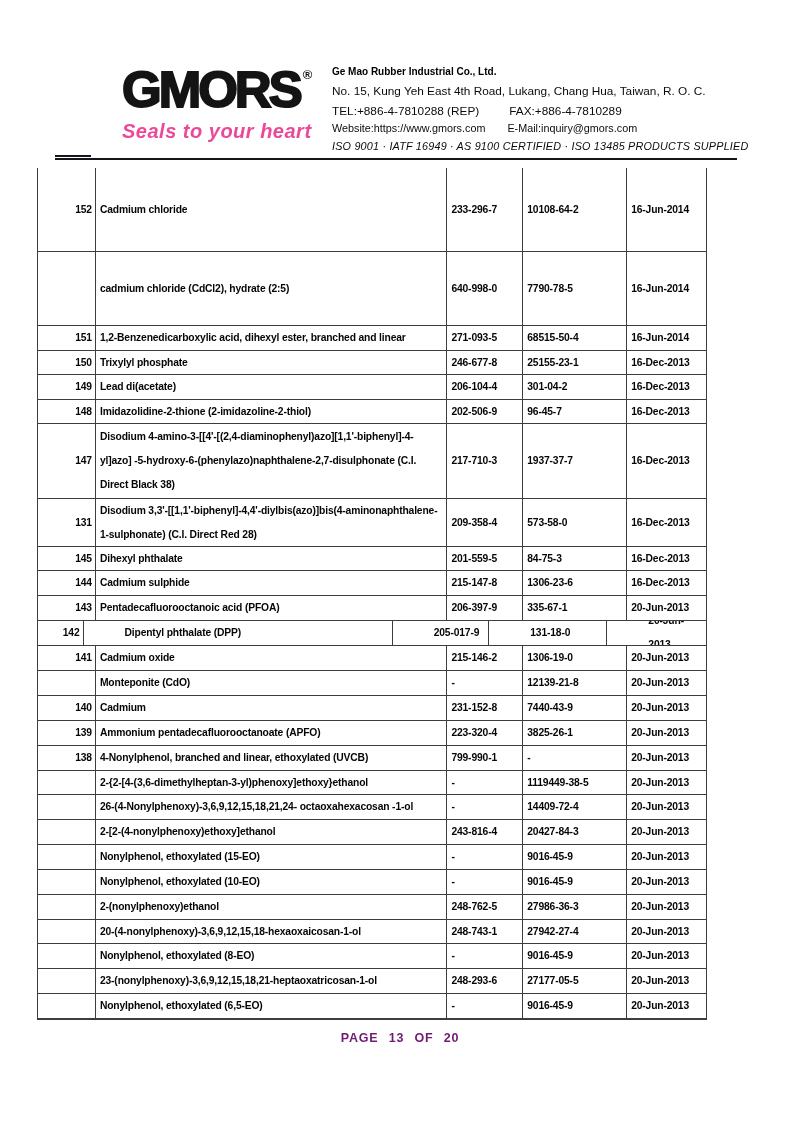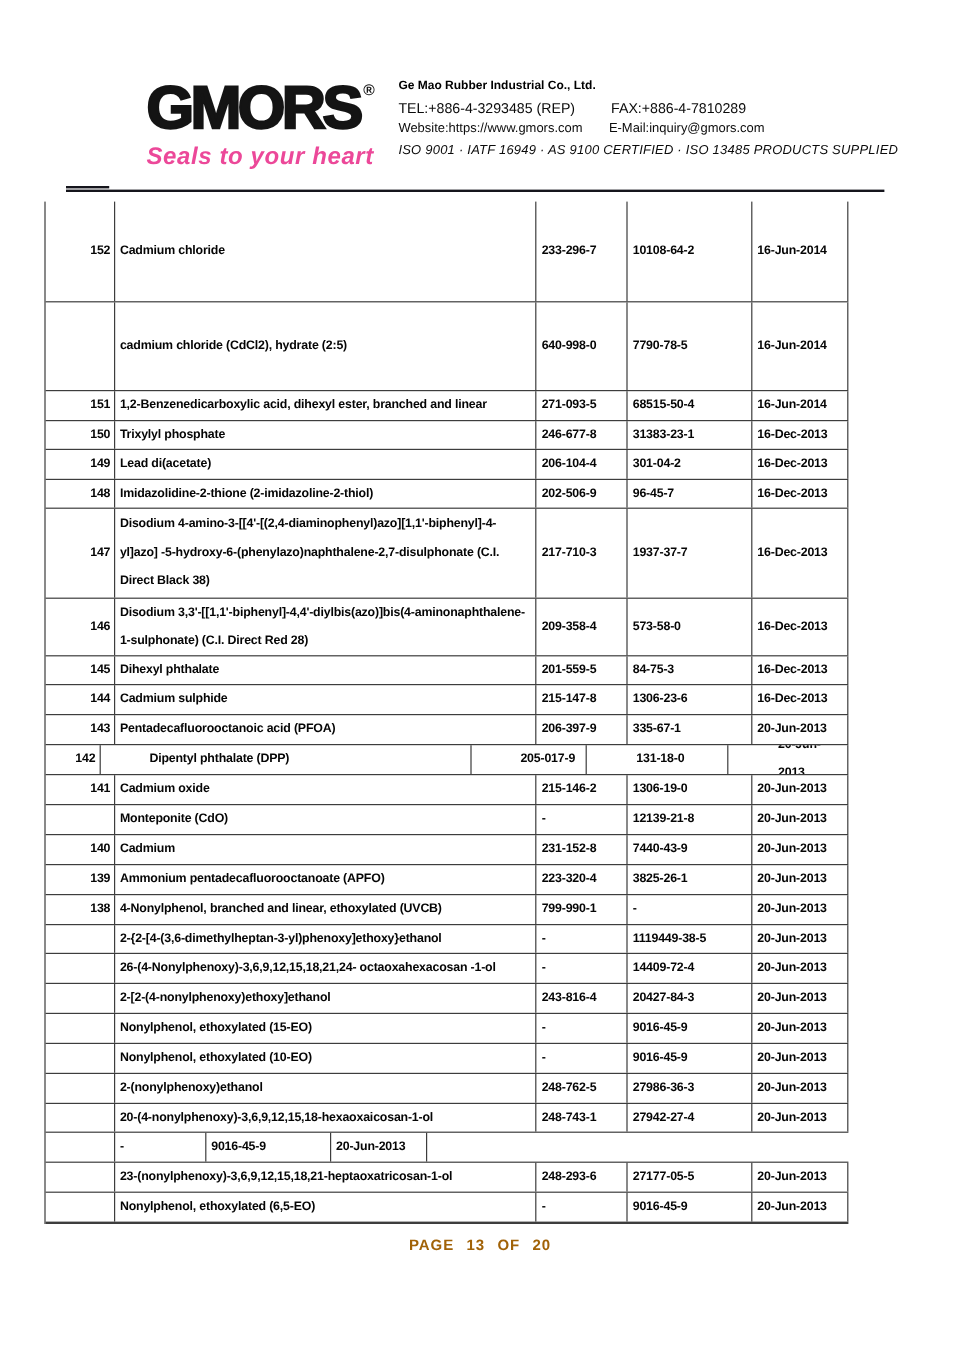--- a/index.html
+++ b/index.html
@@ -49,37 +49,38 @@
   }
   .cell.no   { width:58px;  justify-content:flex-end; padding-right:3px; }
   .cell.name { width:352px; padding-left:4px; padding-right:2px; }
   .cell.ec   { width:76px;  padding-left:4px; }
   .cell.cas  { width:104px; padding-left:4px; }
   .cell.date { width:80px;  padding-left:4px; border-right-width:1px; }
 
   
   .page-footer {
     position:absolute; left:0; top:1031px; width:800px; text-align:center;
-    font-size:12.5px; font-weight:bold; letter-spacing:0.8px; word-spacing:6px; color:#a16207;
+    font-size:12.5px; font-weight:bold; letter-spacing:0.8px; word-spacing:6px; color:#701a75;
   }
 </style>
 </head>
 <body>
 
 <div class="page">
 
   <div class="logo-block">
     <div class="logo-text"><span>GMORS</span><span class="reg-mark">®</span></div>
     <div class="tagline">Seals to your heart</div>
   </div>
 
   <div class="info-block">
     <div class="company-name">Ge Mao Rubber Industrial Co., Ltd.</div>
+    <div class="address-line">No. 15, Kung Yeh East 4th Road, Lukang, Chang Hua, Taiwan, R. O. C.</div>
     <div class="contact-line">
-      <span>TEL:+886-4-3293485 (REP)</span>
+      <span>TEL:+886-4-7810288 (REP)</span>
       <span>FAX:+886-4-7810289</span>
     </div>
     <div class="web-line">
       <span>Website:https://www.gmors.com</span>
       <span>E-Mail:inquiry@gmors.com</span>
     </div>
     <div class="certs-line">ISO 9001  ·  IATF 16949  ·  AS 9100 CERTIFIED  ·  ISO 13485 PRODUCTS SUPPLIED</div>
   </div>
 
   <div class="rule-left-accent"></div>
@@ -104,21 +105,21 @@
         <div class="cell no">151</div>
         <div class="cell name">1,2-Benzenedicarboxylic acid, dihexyl ester, branched and linear</div>
         <div class="cell ec">271-093-5</div>
         <div class="cell cas">68515-50-4</div>
         <div class="cell date">16-Jun-2014</div>
       </div>
       <div class="trow" style="height: 24px;">
         <div class="cell no">150</div>
         <div class="cell name">Trixylyl phosphate</div>
         <div class="cell ec">246-677-8</div>
-        <div class="cell cas">31383-23-1</div>
+        <div class="cell cas">25155-23-1</div>
         <div class="cell date">16-Dec-2013</div>
       </div>
       <div class="trow" style="height: 25px;">
         <div class="cell no">149</div>
         <div class="cell name">Lead di(acetate)</div>
         <div class="cell ec">206-104-4</div>
         <div class="cell cas">301-04-2</div>
         <div class="cell date">16-Dec-2013</div>
       </div>
       <div class="trow" style="height: 24px;">
@@ -129,21 +130,21 @@
         <div class="cell date">16-Dec-2013</div>
       </div>
       <div class="trow" style="height: 75px;">
         <div class="cell no">147</div>
         <div class="cell name">Disodium 4-amino-3-[[4'-[(2,4-diaminophenyl)azo][1,1'-biphenyl]-4-yl]azo] -5-hydroxy-6-(phenylazo)naphthalene-2,7-disulphonate (C.I. Direct Black 38)</div>
         <div class="cell ec">217-710-3</div>
         <div class="cell cas">1937-37-7</div>
         <div class="cell date">16-Dec-2013</div>
       </div>
       <div class="trow" style="height: 48px;">
-        <div class="cell no">146</div>
+        <div class="cell no">131</div>
         <div class="cell name">Disodium 3,3'-[[1,1'-biphenyl]-4,4'-diylbis(azo)]bis(4-aminonaphthalene-1-sulphonate) (C.I. Direct Red 28)</div>
         <div class="cell ec">209-358-4</div>
         <div class="cell cas">573-58-0</div>
         <div class="cell date">16-Dec-2013</div>
       </div>
       <div class="trow" style="height: 24px;">
         <div class="cell no">145</div>
         <div class="cell name">Dihexyl phthalate</div>
         <div class="cell ec">201-559-5</div>
         <div class="cell cas">84-75-3</div>
@@ -249,20 +250,21 @@
       </div>
       <div class="trow" style="height: 24px;">
         <div class="cell no"></div>
         <div class="cell name">20-(4-nonylphenoxy)-3,6,9,12,15,18-hexaoxaicosan-1-ol</div>
         <div class="cell ec">248-743-1</div>
         <div class="cell cas">27942-27-4</div>
         <div class="cell date">20-Jun-2013</div>
       </div>
       <div class="trow" style="height: 25px;">
         <div class="cell no"></div>
+        <div class="cell name">Nonylphenol, ethoxylated (8-EO)</div>
         <div class="cell ec">-</div>
         <div class="cell cas">9016-45-9</div>
         <div class="cell date">20-Jun-2013</div>
       </div>
       <div class="trow" style="height: 25px;">
         <div class="cell no"></div>
         <div class="cell name">23-(nonylphenoxy)-3,6,9,12,15,18,21-heptaoxatricosan-1-ol</div>
         <div class="cell ec">248-293-6</div>
         <div class="cell cas">27177-05-5</div>
         <div class="cell date">20-Jun-2013</div>

